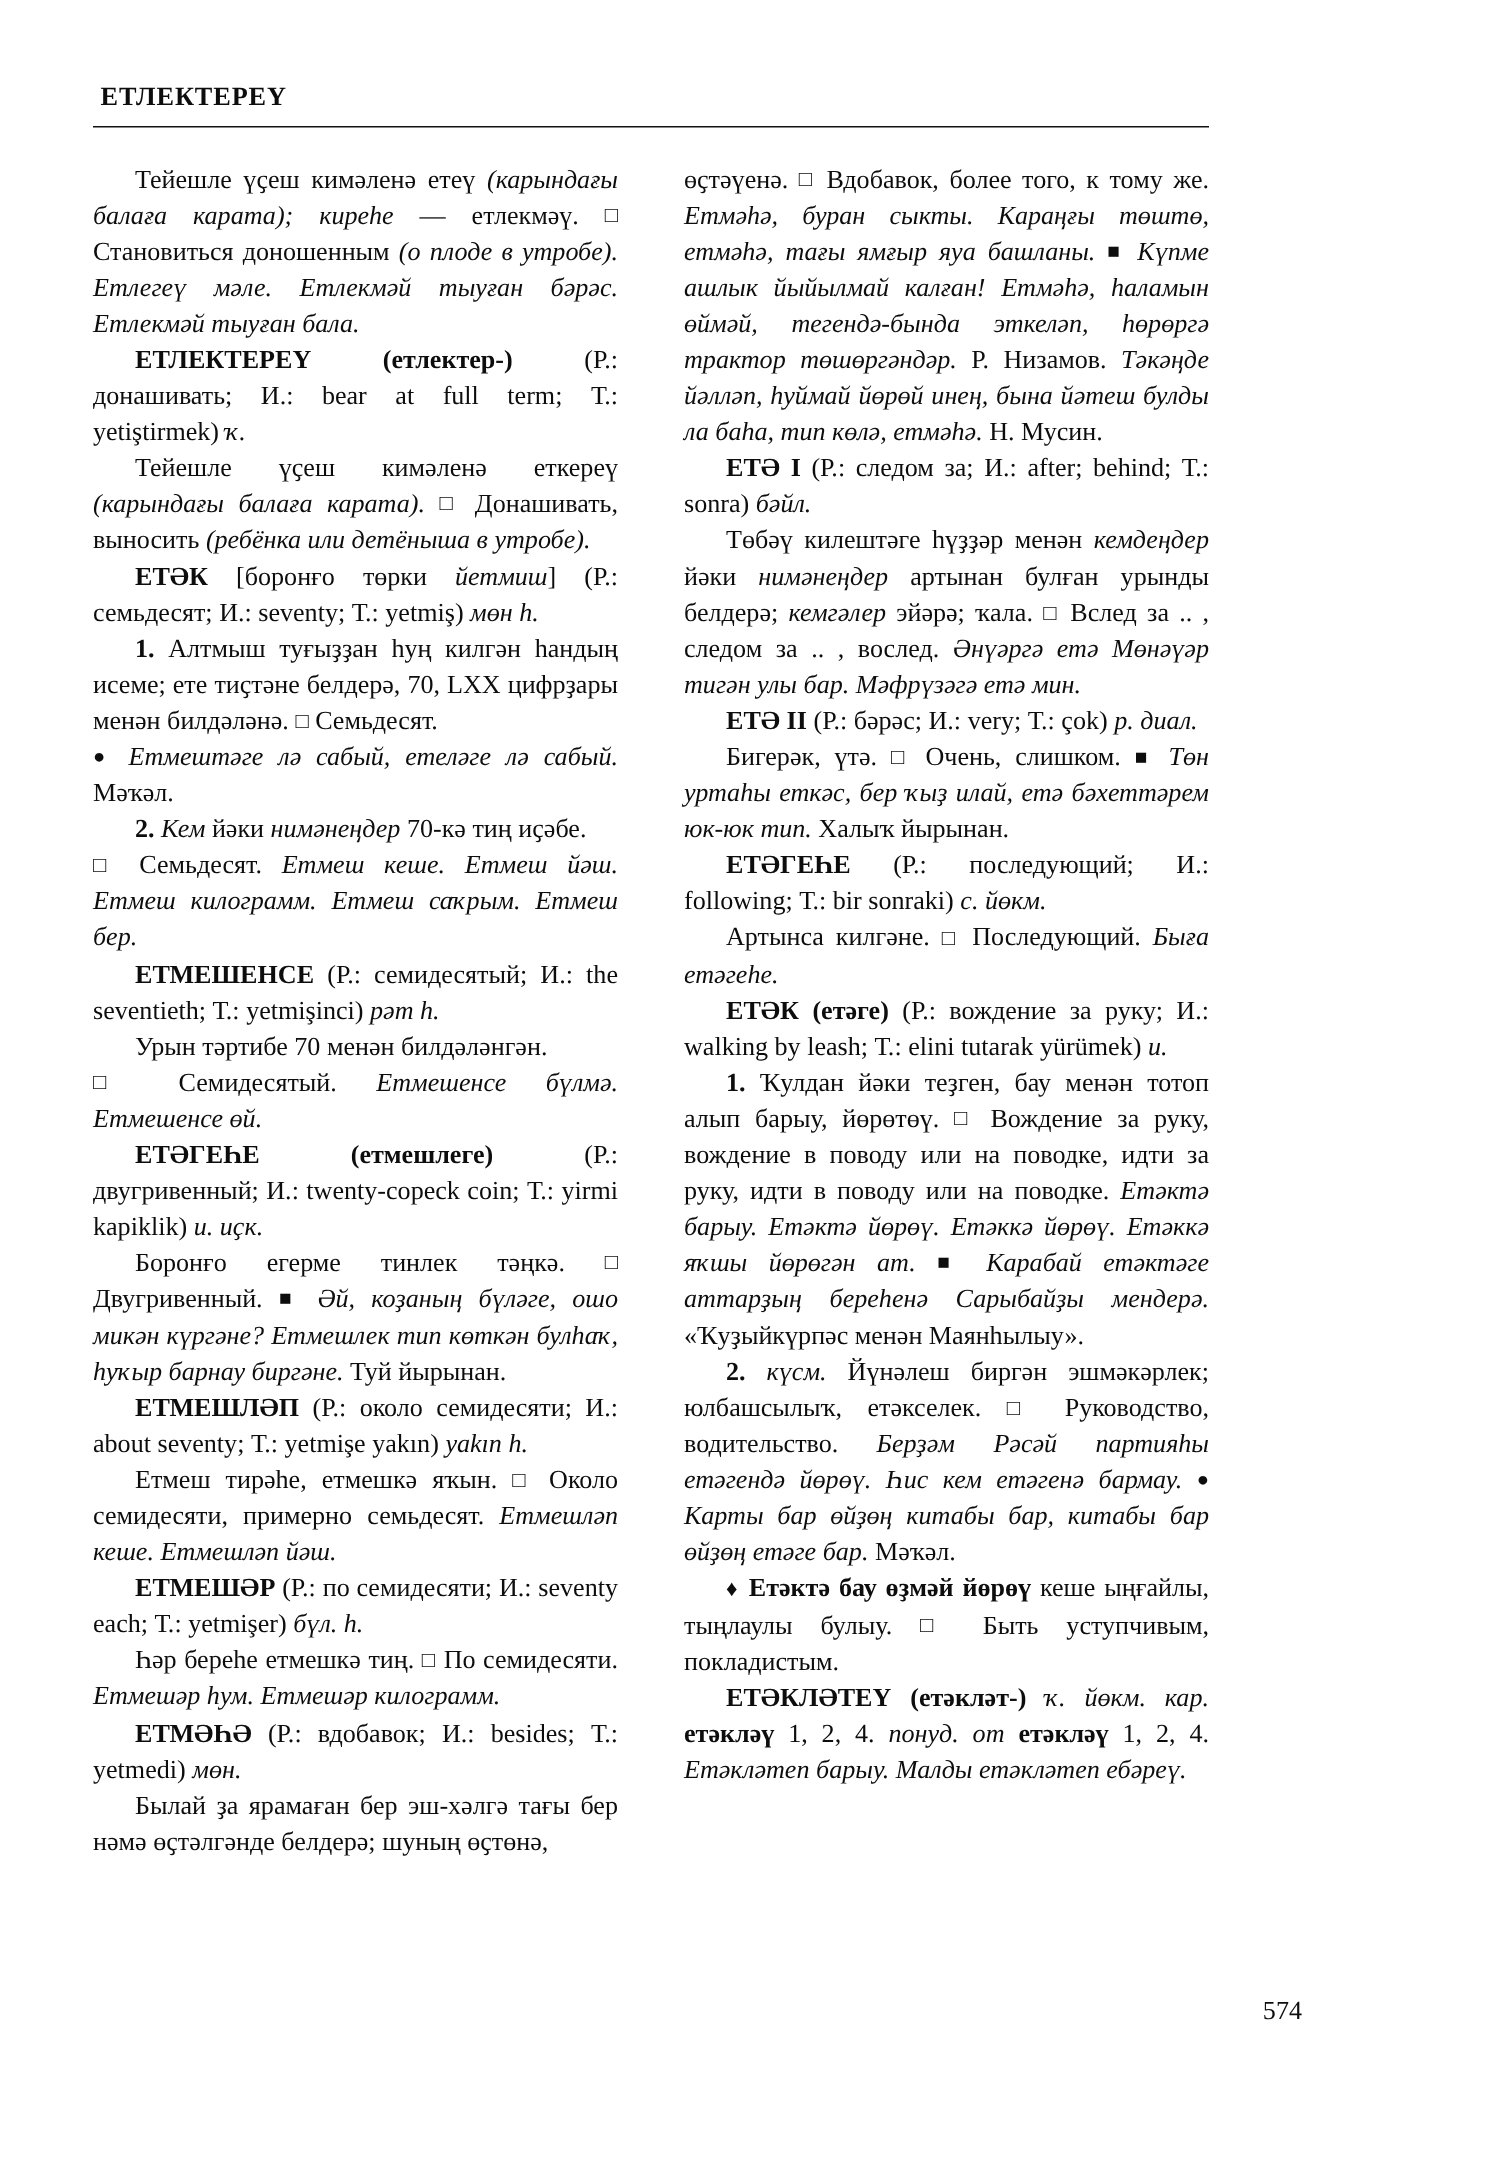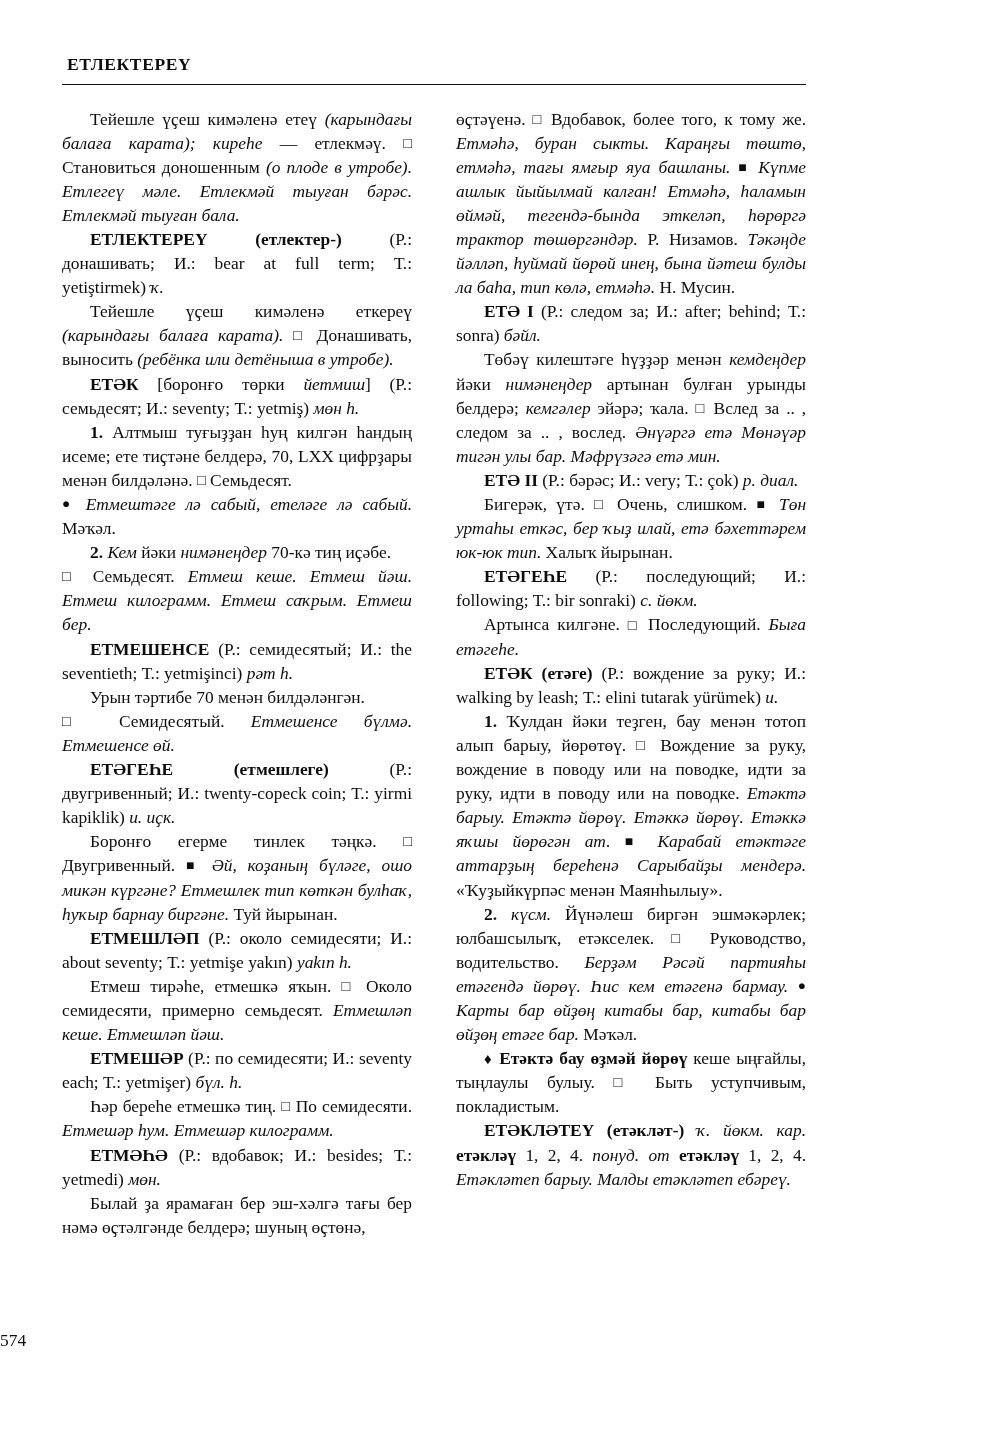--- a/index.html
+++ b/index.html
@@ -90,21 +90,21 @@
   }
   .dia {
     font-size: 0.86em;
     vertical-align: 0.02em;
   }
   .pagenum {
     position: absolute;
     left: 0;
     right: 0;
     top: 1330px;
-    text-align: left;
+    text-align: right;
     font-size: 17.4px;
   }
 </style>
 </head>
 <body>
 
 <div class="page">
 
   <div class="runhead">ЕТЛЕКТЕРЕҮ</div>
   <hr class="rule">

